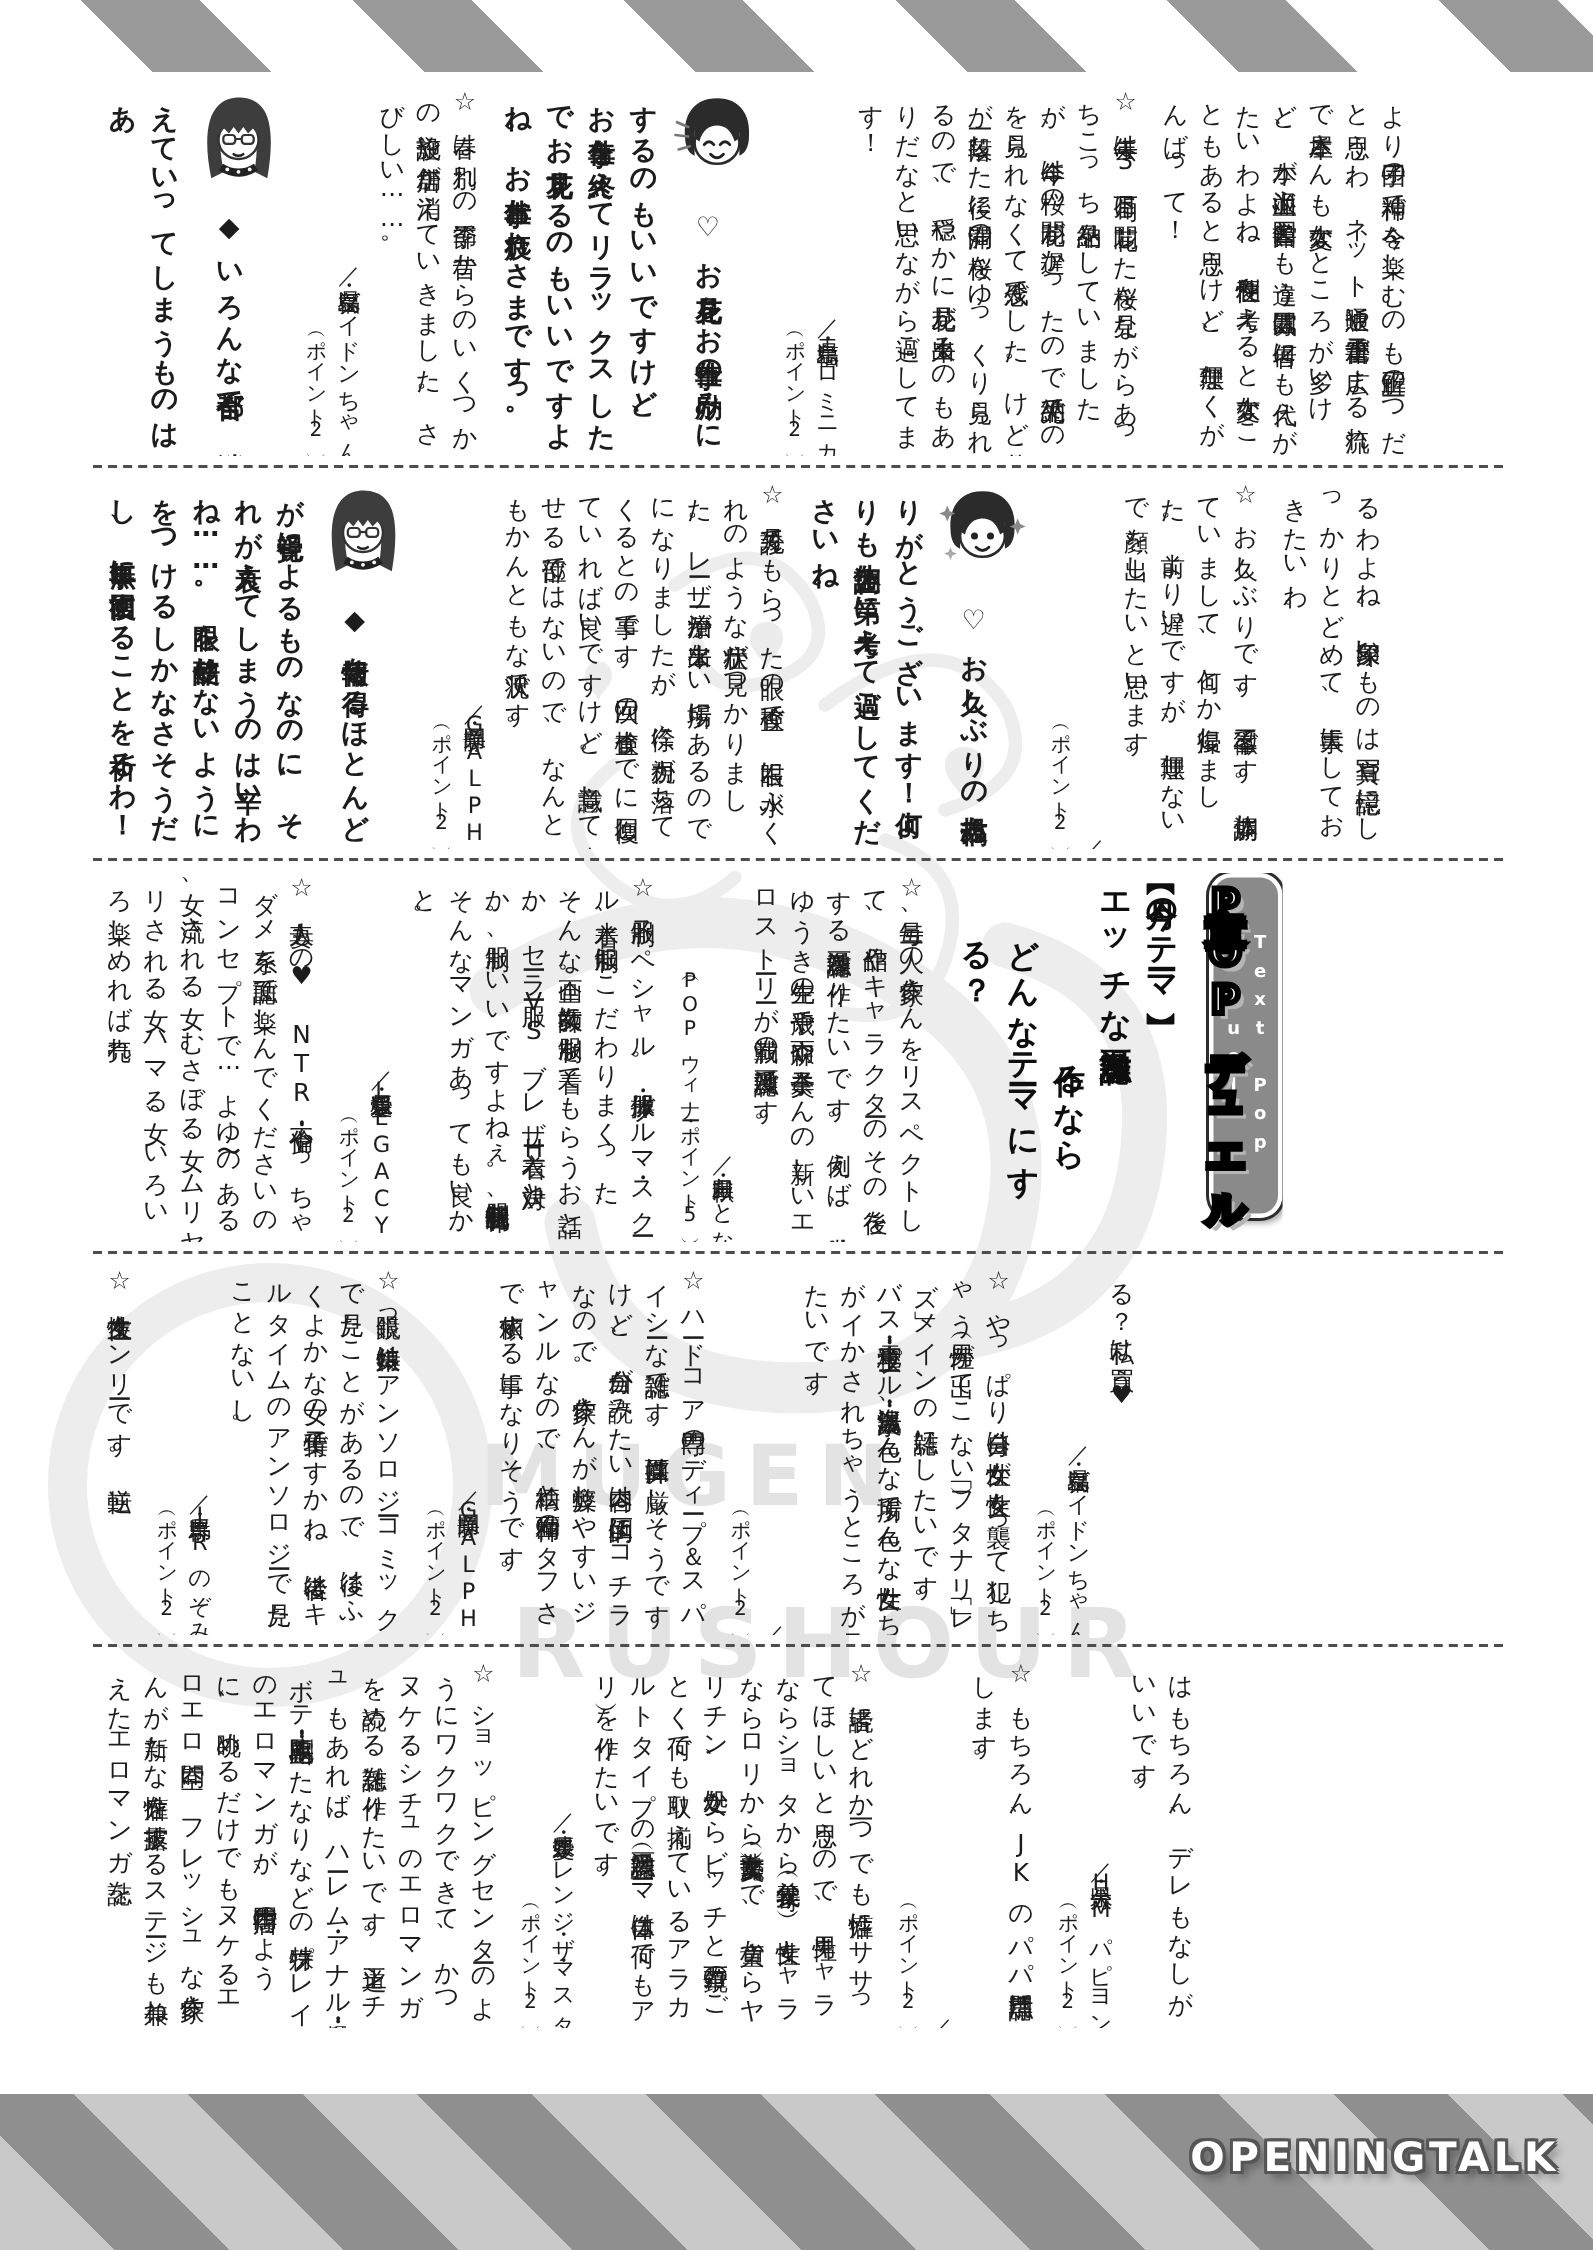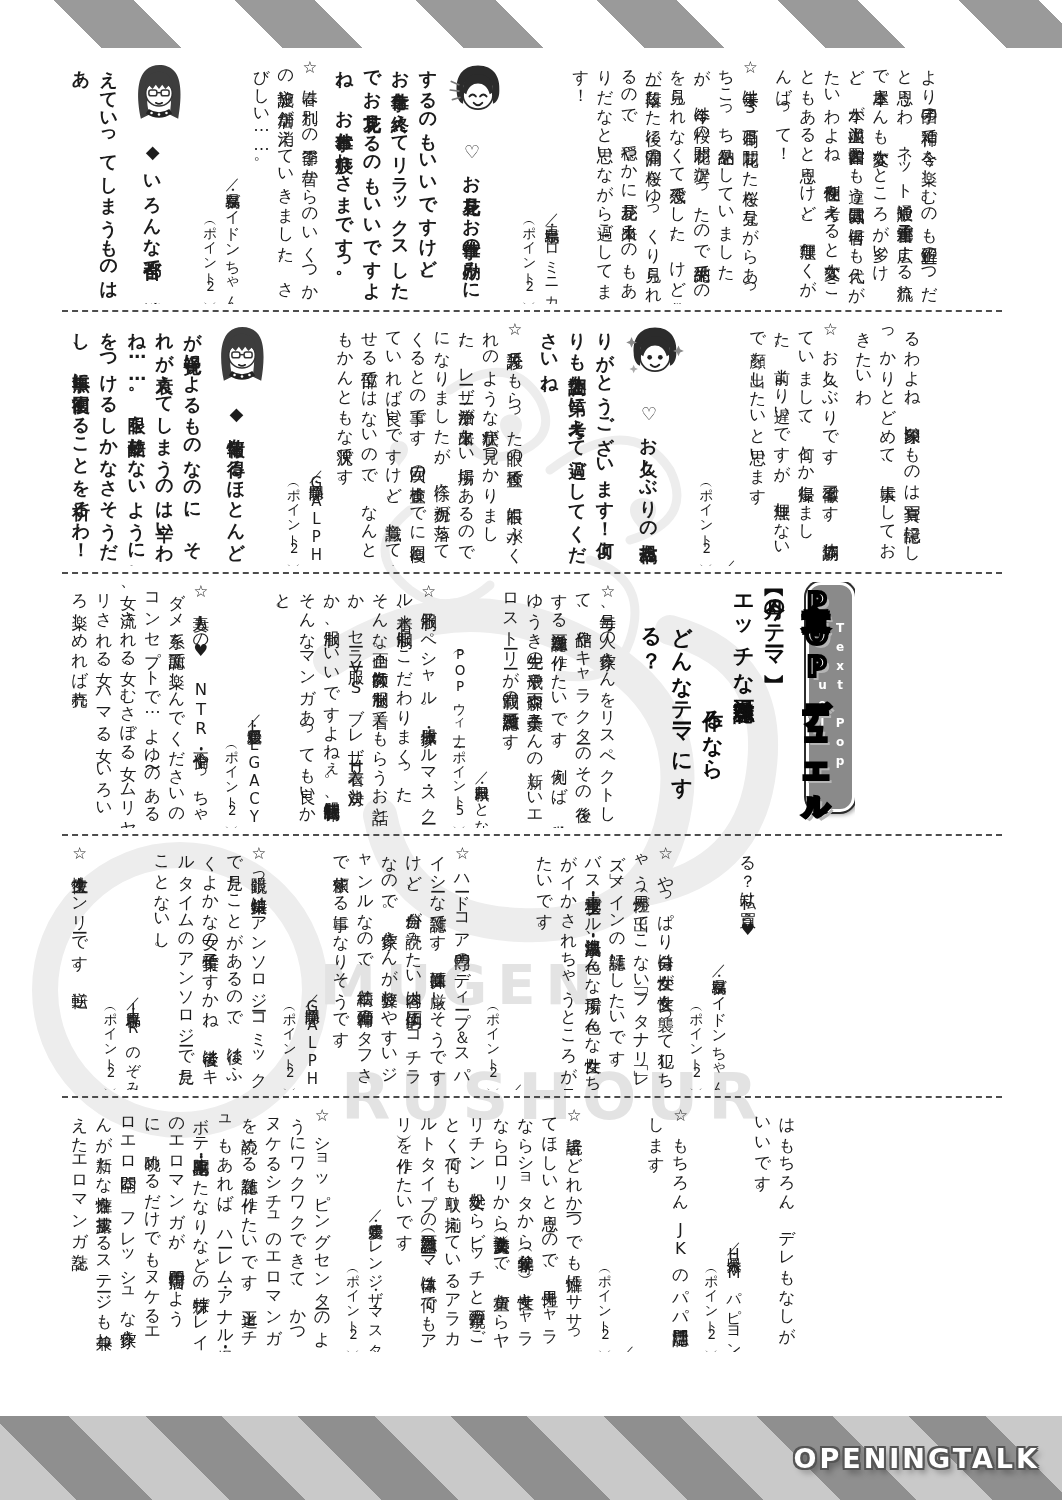--- a/index.html
+++ b/index.html
@@ -3,21 +3,21 @@
 <meta charset="utf-8">
 <style>
   html,body{margin:0;padding:0;background:#fff;}
   body{width:1062px;height:1500px;font-family:"DejaVu Sans",sans-serif;color:#1c1c1c;}
   .page{position:relative;width:1062px;height:1500px;overflow:hidden;background:#fff;}
 
   
   .band{position:absolute;left:0;right:0;}
   .band-top{top:0;height:48px;
     background:repeating-linear-gradient(45deg,#ffffff 0 72px,#9a9a9a 72px 128px);}
-  .band-bottom{bottom:0;height:84px;
+  .band-bottom{bottom:0;height:104px;
     background:repeating-linear-gradient(45deg,#c9c9c9 0 54px,#8f8f8f 54px 108px);}
 
   
   .watermark{position:absolute;left:30px;top:330px;z-index:0;}
   .wm-word{position:absolute;z-index:0;color:#e3e3e3;font-weight:bold;letter-spacing:10px;}
   .wm-word.w1{left:320px;top:952px;font-size:56px;}
   .wm-word.w2{left:295px;top:1060px;font-size:64px;margin-left:46px;}
 
   
   .content{position:absolute;top:58px;left:58px;width:948px;z-index:2;}

